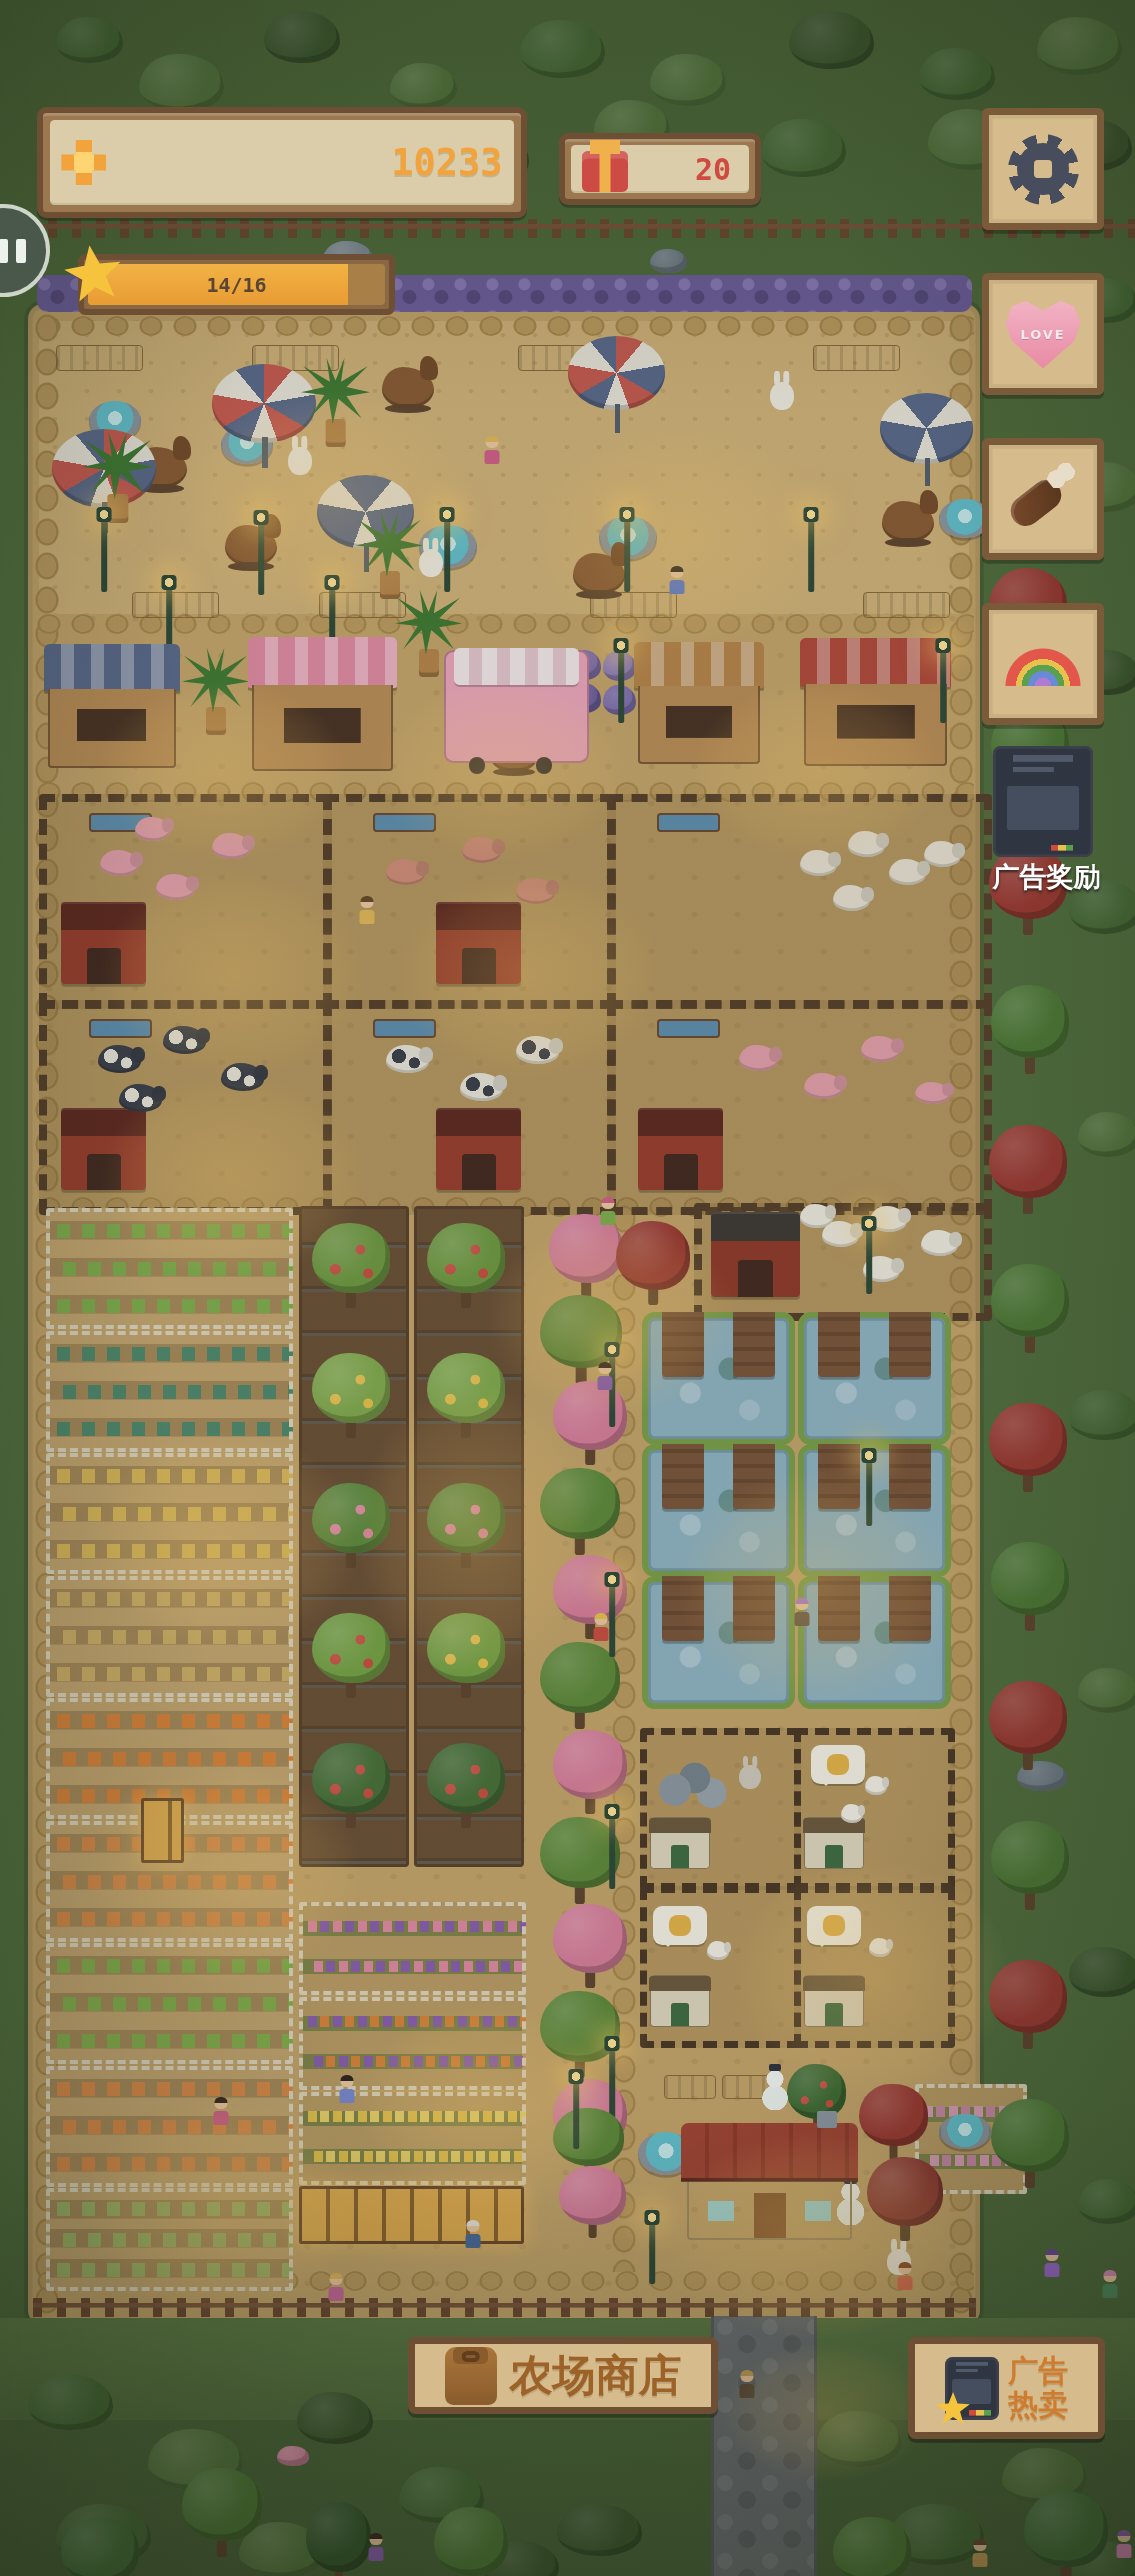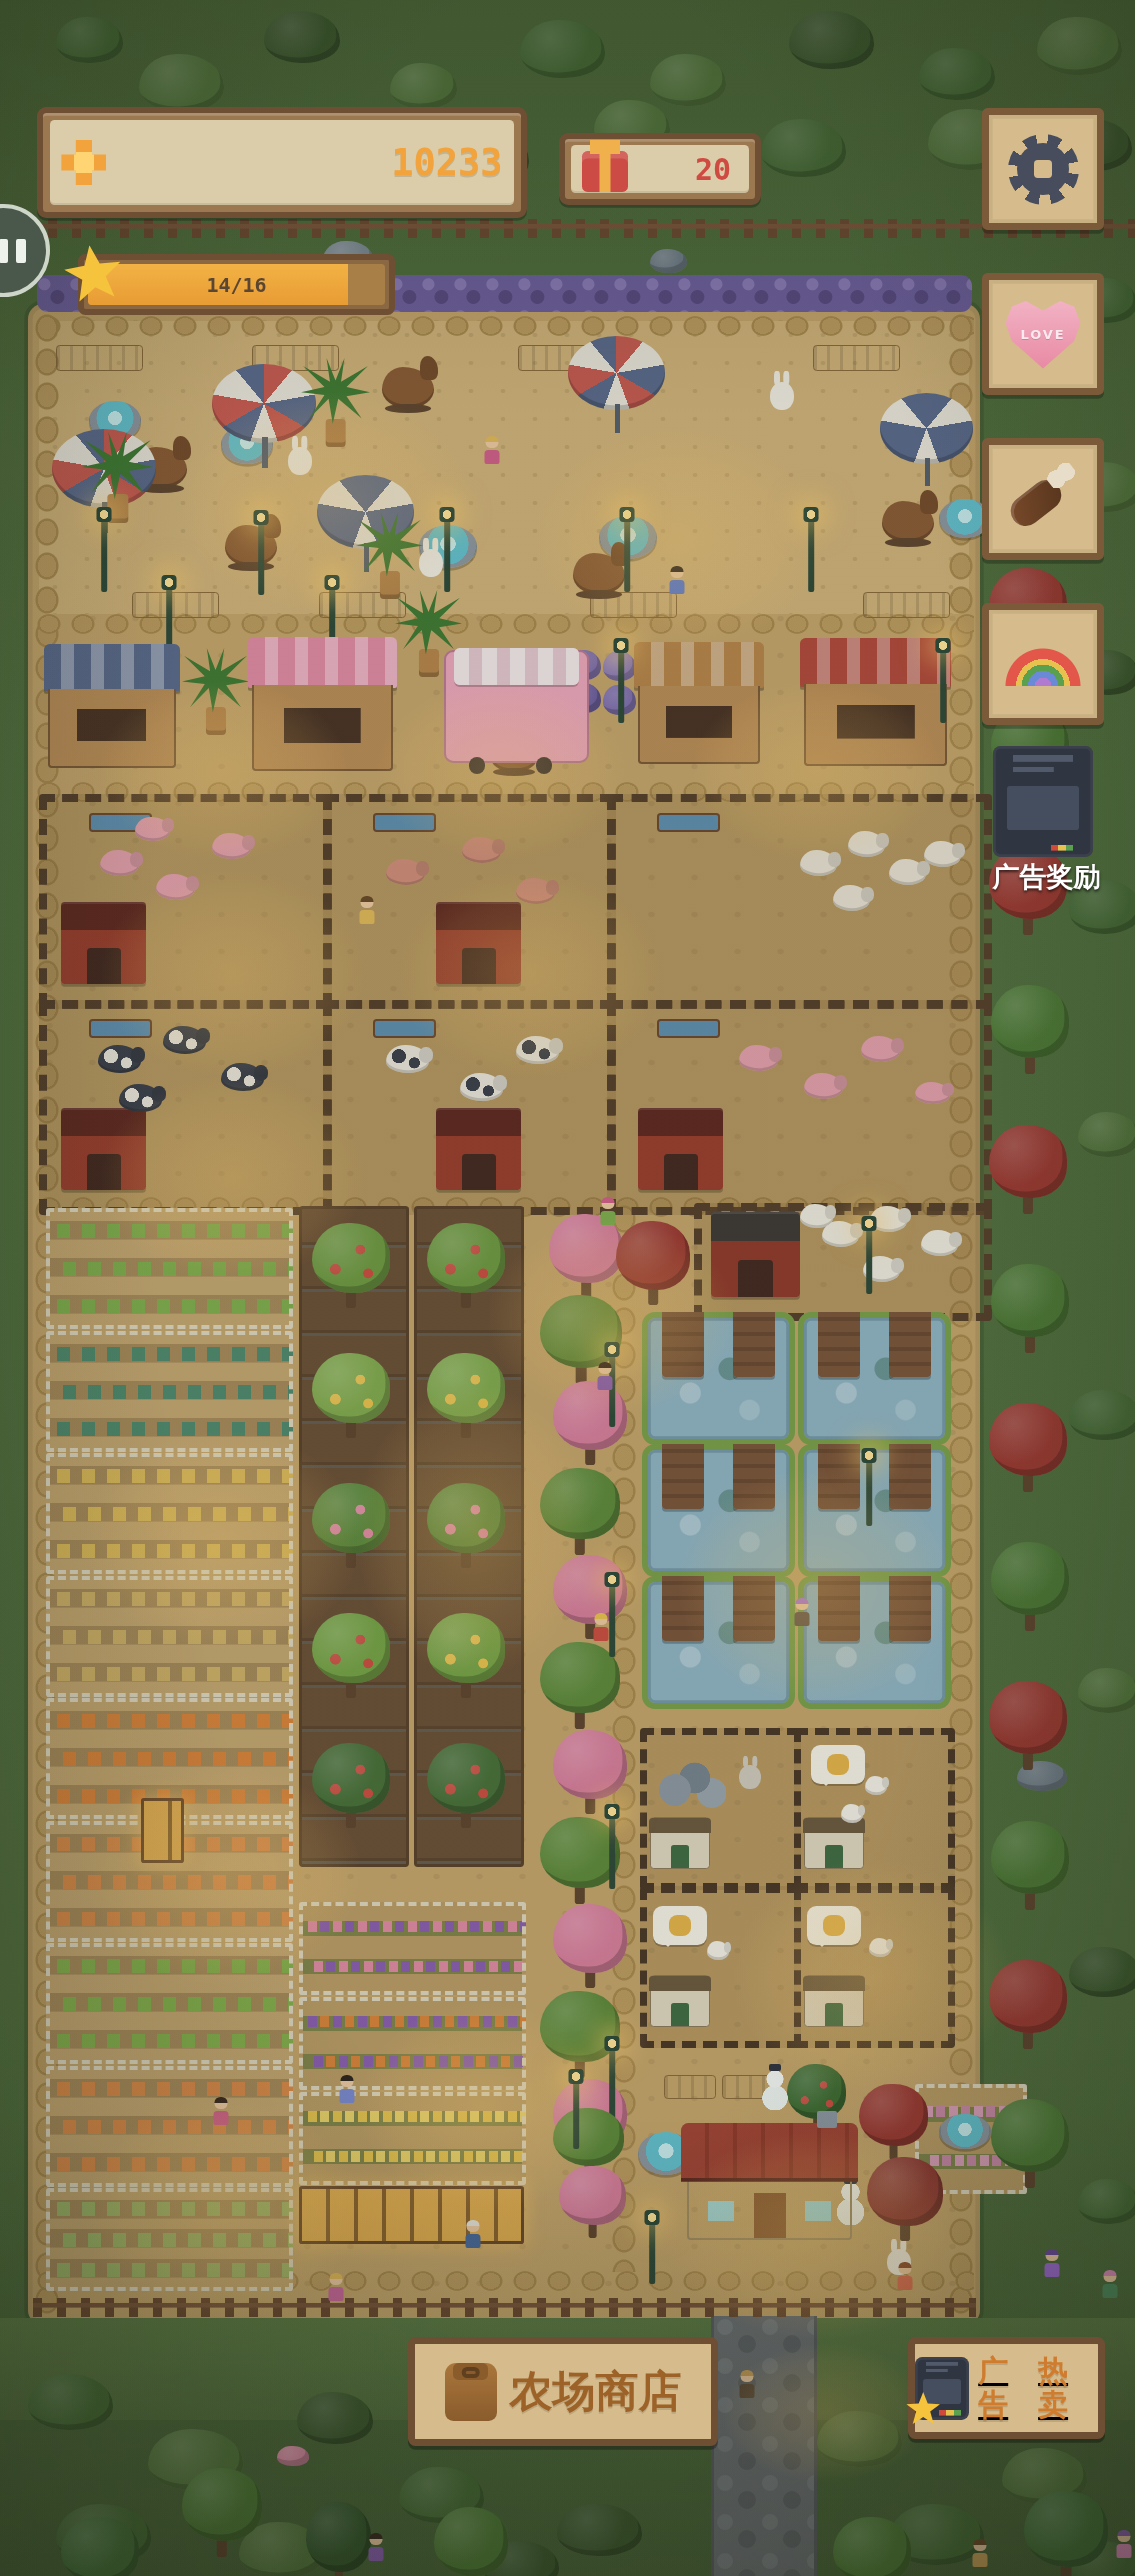--- a/index.html
+++ b/index.html
@@ -183,30 +183,30 @@
     background:linear-gradient(#515a6a,#515a6a) 0 0/100% 38% no-repeat,linear-gradient(#515a6a,#515a6a) 0 100%/68% 30% no-repeat;}
   .ic-machine::after{content:"";position:absolute;left:14%;right:14%;top:36%;height:40%;background:#454e5e;border-radius:2.8px;}
   #ad-reward-btn{left:993px;top:746px;width:100px;height:111px;}
   #ad-reward-label{left:965px;top:859px;width:163px;text-align:center;color:#fff;font-size:27px;font-weight:bold;text-shadow:0 1.9px 2.8px rgba(0,0,0,.65);}
   .bar-btn{background:#d6bc8c;border:7.4px solid #6f4f33;border-radius:7.4px;box-sizing:border-box;display:flex;align-items:center;justify-content:center;gap:13px;box-shadow:0 3.7px 0 rgba(0,0,0,.3);}
   #farm-btn{left:43px;top:2342px;width:199px;height:98px;}
   #farm-btn .lbl{font-size:41px;font-weight:bold;color:var(--farm-label-text,#7b8699);text-shadow:0 1.9px 0 rgba(0,0,0,.12);}
   .ic-hammer{width:58px;height:58px;position:relative;transform:rotate(-10deg);}
   .ic-hammer::before{content:"";position:absolute;top:5.6px;left:5.6px;width:43px;height:20.4px;border-radius:3.7px;background:linear-gradient(#9aa3b0,#707a88);box-shadow:inset 0 2.8px 0 rgba(255,255,255,.25);}
   .ic-hammer::after{content:"";position:absolute;top:24px;left:22px;width:11px;height:32px;border-radius:2.8px;background:#8a5a32;}
-  #shop-btn{left:408px;top:2337px;width:310px;height:109px;}
+  #shop-btn{left:408px;top:2337px;width:310px;height:77px;}
   #shop-btn .lbl{font-size:43px;font-weight:bold;color:var(--shop-label-text,#9c6228);text-shadow:0 1.9px 0 rgba(0,0,0,.12);}
   .ic-bag{width:52px;height:58px;position:relative;background:linear-gradient(#a9763c,#8a5c2c);border-radius:11px 11px 8.4px 8.4px;}
   .ic-bag::before{content:"";position:absolute;left:16%;right:16%;top:0;height:30%;background:#8a5c2c;border-radius:5.6px;}
   .ic-bag::after{content:"";position:absolute;left:50%;top:8%;transform:translateX(-50%);width:18.6px;height:11px;border:4.6px solid #5f3f1e;border-radius:5.6px;background:transparent;box-sizing:border-box;}
   #ad-sale-btn{left:908px;top:2337px;width:197px;height:102px;gap:9.3px;}
   #ad-sale-btn .ic-wrap{position:relative;width:54px;height:63px;}
   #ad-sale-btn .ic-machine{position:absolute;inset:0;}
   #ad-sale-btn .ic-star{position:absolute;left:-9.3px;bottom:-7.4px;width:35px;height:35px;}
-  #ad-sale-btn .lines{display:flex;flex-direction:row;line-height:1.12;text-decoration:underline;}
+  #ad-sale-btn .lines{display:flex;flex-direction:column;line-height:1.12;}
   #ad-sale-btn .lines div{font-size:30px;font-weight:bold;color:var(--ad-sale-text,#d07c2e);text-shadow:0 1.9px 0 rgba(0,0,0,.12);}
 </style>
 </head>
 <body>
 
 <div id="stage" style="--coin-text: #f2a33c; --level-text: #4a4238; --gift-text: #cf4a41; --progress-text: #5a4632; --farm-label-text: #7b8699; --shop-label-text: #9c6228; --ad-sale-text: #d07c2e; --panel-frame: #6f4f33; --panel-fill: #d6bc8c;">
   <div id="scene">
       <div class="el t-ground" style="left: 28px; top: 304px; width: 952px; height: 2021px;"></div>
       <div class="el t-sand" style="left: 39px; top: 321px; width: 930px; height: 293px;"></div>
       <div class="el t-tilerow" style="left: 33px; top: 312px; width: 941px; height: 28px;"></div>

